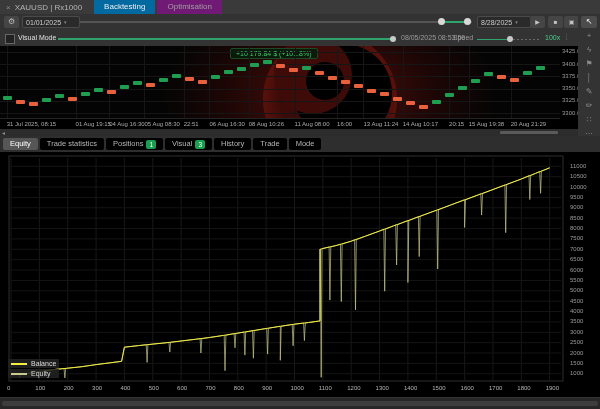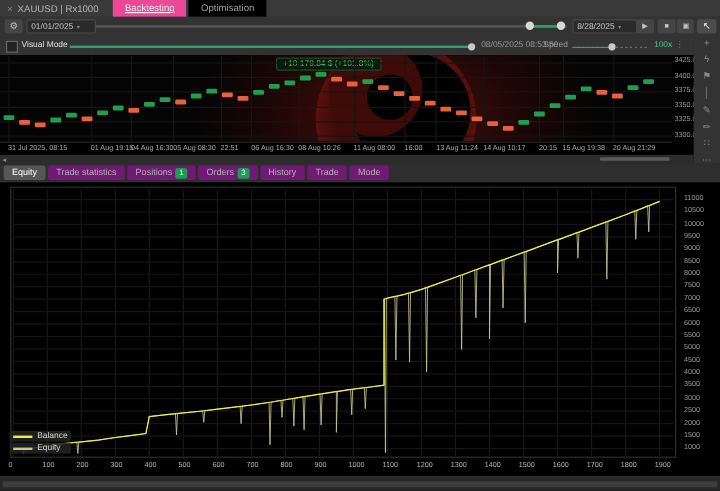--- a/index.html
+++ b/index.html
@@ -3,22 +3,22 @@
 <meta charset="utf-8">
 <style>
   html,body{margin:0;padding:0;background:#222;}
   .app{position:relative;width:600px;height:409px;background:#2b2b2b;overflow:hidden;
        font-family:"Liberation Sans",sans-serif;color:#ccc;}
   
   .titlebar{position:absolute;top:0;left:0;width:600px;height:14px;background:#3a3a3a;
             display:flex;align-items:center;font-size:8px;}
   .title-close{color:#8a8a8a;margin:0 4px 0 6px;}
   .title-text{color:#b5b5b5;margin-right:12px;white-space:nowrap;}
-  .tb-tab{height:14px;line-height:14px;padding:0 10px;color:#9f9f9f;background:#000000;margin-right:2px;}
-  .tb-tab.active{background:#ec4899;color:#eee;text-decoration:underline;}
+  .tb-tab{height:14px;line-height:14px;padding:0 10px;color:#9f9f9f;background:#701a75;margin-right:2px;}
+  .tb-tab.active{background:#0369a1;color:#eee;}
   
   .controls{position:absolute;top:14px;left:0;width:578px;height:16px;background:#333;}
   .gear-btn{position:absolute;left:4px;top:2px;width:15px;height:12px;background:#454545;color:#bbb;
             font-size:8px;line-height:12px;text-align:center;border-radius:2px;}
   .date-box{position:absolute;top:2px;height:10px;background:#2a2a2a;border:1px solid #4a4a4a;color:#ccc;
             font-size:7px;border-radius:2px;display:flex;align-items:center;gap:3px;padding:0 3px;}
   .caret{color:#888;font-size:5px;}
   .track{position:absolute;left:80px;top:7px;width:392px;height:2px;background:#555;}
   .range-fill{position:absolute;left:362px;top:0;width:26px;height:2px;background:#2fa36b;}
   .knob{position:absolute;top:-3px;width:7px;height:7px;border-radius:50%;background:#d8d8d8;}
@@ -60,21 +60,21 @@
   .pscroll{position:absolute;left:0;top:83px;width:578px;height:7px;background:#2c2c2c;}
   .pthumb{position:absolute;left:500px;top:2px;width:58px;height:3px;background:#5a5a5a;border-radius:1px;}
   .parrow{position:absolute;left:2px;top:0;font-size:6px;color:#888;}
   
   .tools{position:absolute;left:578px;top:14px;width:22px;height:122px;background:#333;}
   .tool{width:16px;height:12px;margin:2px auto 1px;text-align:center;line-height:12px;font-size:8px;color:#8a8a8a;}
   .tool.active{background:#4c4c4c;color:#eee;border-radius:2px;}
   
   .tabsrow{position:absolute;top:136px;left:0;width:600px;height:16px;background:#2e2e2e;
            display:flex;align-items:center;gap:2px;padding-left:3px;box-sizing:border-box;}
-  .tab{height:12px;line-height:12px;padding:0 7px;font-size:7.5px;color:#b5b5b5;background:#701a75;
+  .tab{height:12px;line-height:12px;padding:0 7px;font-size:7.5px;color:#b5b5b5;background:#000000;
        border-radius:2px;display:flex;align-items:center;gap:3px;white-space:nowrap;}
   .tab.active{background:#565656;color:#fff;}
   .badge{background:#17a04f;color:#fff;font-size:6.5px;height:9px;line-height:9px;padding:0 3px;border-radius:2px;}
   
   .eqpane{position:absolute;top:152px;left:0;width:600px;height:257px;background:#000;}
   .eylab{position:absolute;left:570px;font-size:6px;color:#9a9a9a;white-space:nowrap;}
   .exlab{position:absolute;top:233px;font-size:6px;color:#b5b5b5;}
   .legend{position:absolute;left:8px;top:207px;font-size:7px;color:#ddd;}
   .leg-row{display:flex;align-items:center;gap:4px;background:rgba(34,34,34,.88);padding:0 3px;margin-bottom:1px;height:9px;}
   .sw{width:16px;height:2px;display:inline-block;}
@@ -249,21 +249,21 @@
         <span>Equity</span>
       </div>
     <div class="tab">
         <span>Trade statistics</span>
       </div>
     <div class="tab">
         <span>Positions</span>
         <span class="badge">1</span>
       </div>
     <div class="tab">
-        <span>Orders</span>
+        <span>Visual</span>
         <span class="badge">3</span>
       </div>
     <div class="tab">
         <span>History</span>
       </div>
     <div class="tab">
         <span>Trade</span>
       </div>
     <div class="tab">
         <span>Mode</span>

